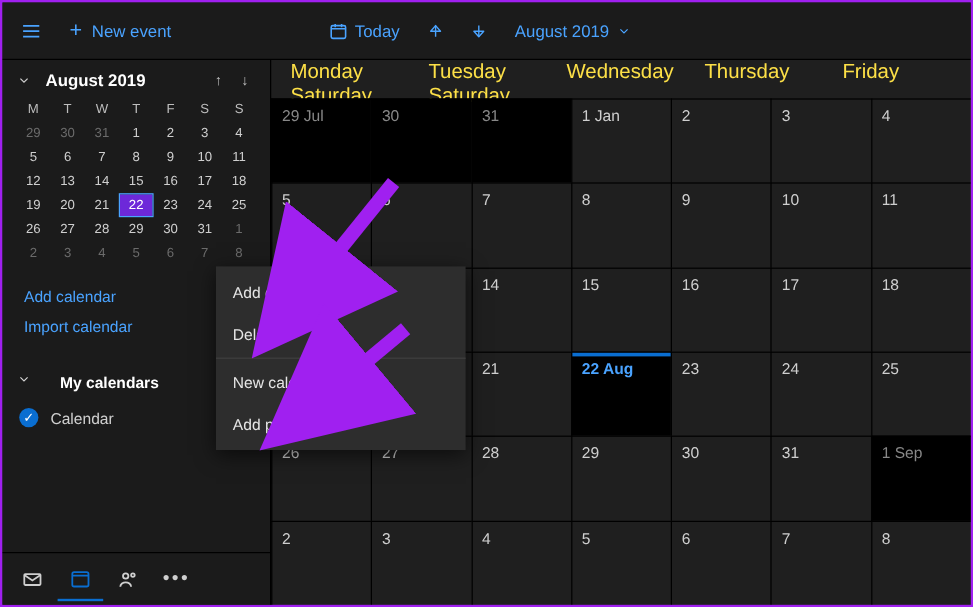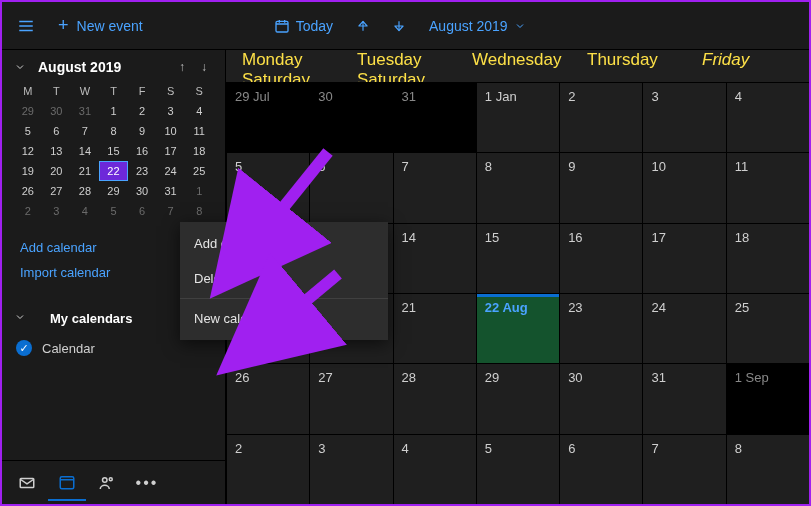--- a/index.html
+++ b/index.html
@@ -48,21 +48,21 @@
 .bottom-bar { margin-top: auto; height: 44px; border-top: 1px solid #000; display: flex; align-items: center; padding: 0 6px; gap: 2px; }
 .bottom-bar .bbtn { width: 38px; height: 36px; display: flex; justify-content: center; align-items: center; cursor: pointer; color: #cfcfcf; }
 .bottom-bar .bbtn.active { border-bottom: 2px solid #0a6ed1; color: #0a6ed1; }
 
 
 .calwrap { flex: 1; display: flex; flex-direction: column; }
 .weekdays { display: grid; grid-template-columns: repeat(5, 1fr); padding-left: 8px; height: 32px; align-items: center; font-size: 17px; color: #fde047; }
 .grid { flex: 1; display: grid; grid-template-columns: repeat(7, 1fr); grid-template-rows: repeat(6, 1fr); }
 .cell { border-top: 1px solid #000; border-left: 1px solid #000; padding: 6px 8px; font-size: 13px; color: #cfcfcf; cursor: pointer; position: relative; }
 .cell.out { background: #000000; color: #888; }
-.cell.today { background: #14532d; color: #4aa3ff; font-weight: 600; }
+.cell.today { background: #000000; color: #4aa3ff; font-weight: 600; }
 .cell.today::before { content: ""; position: absolute; top: 0; left: 0; right: 0; height: 3px; background: #0a6ed1; }
 
 
 .ctx-menu { position: absolute; left: 178px; top: 220px; width: 208px; background: #2d2d2d; box-shadow: 0 4px 16px rgba(0,0,0,0.6); padding: 4px 0; z-index: 20; }
 .ctx-item { padding: 10px 14px; font-size: 13px; color: #e5e5e5; cursor: pointer; }
 .ctx-sep { height: 1px; background: #404040; margin: 2px 0; }
 
 
 .anno { position: absolute; z-index: 30; pointer-events: none; }
 .anno svg { overflow: visible; }
@@ -220,21 +220,21 @@
           </div>
       </div>
     </div>
 
     <div class="calwrap">
       <div class="weekdays" id="weekdays">
           <div style="padding-left: 8px;">Monday</div>
           <div style="padding-left: 8px;">Tuesday</div>
           <div style="padding-left: 8px;">Wednesday</div>
           <div style="padding-left: 8px;">Thursday</div>
-          <div style="padding-left: 8px; font-style: italic;">Friday</div>
+          <div style="padding-left: 8px;">Friday</div>
           <div style="padding-left: 8px;">Saturday</div>
           <div style="padding-left: 8px;">Saturday</div>
         </div>
       <div class="grid" id="month-grid">
           <div class="cell out">29 Jul</div>
           <div class="cell out">30</div>
           <div class="cell out">31</div>
           <div class="cell">1 Jan</div>
           <div class="cell">2</div>
           <div class="cell">3</div>
@@ -277,20 +277,21 @@
         </div>
     </div>
   </div>
 </div>
 
 <div class="ctx-menu">
   <div class="ctx-item">Add calendar</div>
   <div class="ctx-item">Delete</div>
   <div class="ctx-sep"></div>
   <div class="ctx-item">New calendar group</div>
+  <div class="ctx-item">Add public folder</div>
 </div>
 
 <div class="anno" style="left:256px; top:140px;">
   <svg width="80" height="100">
       <defs>
         <marker id="ah1" markerWidth="10" markerHeight="10" refX="2" refY="5" orient="auto">
           <path d="M0 0L10 5L0 10Z" fill="#a020f0"></path>
         </marker>
       </defs>
       <path d="M70 10 L12 82" stroke="#a020f0" stroke-width="12" marker-end="url(#ah1)"></path>

